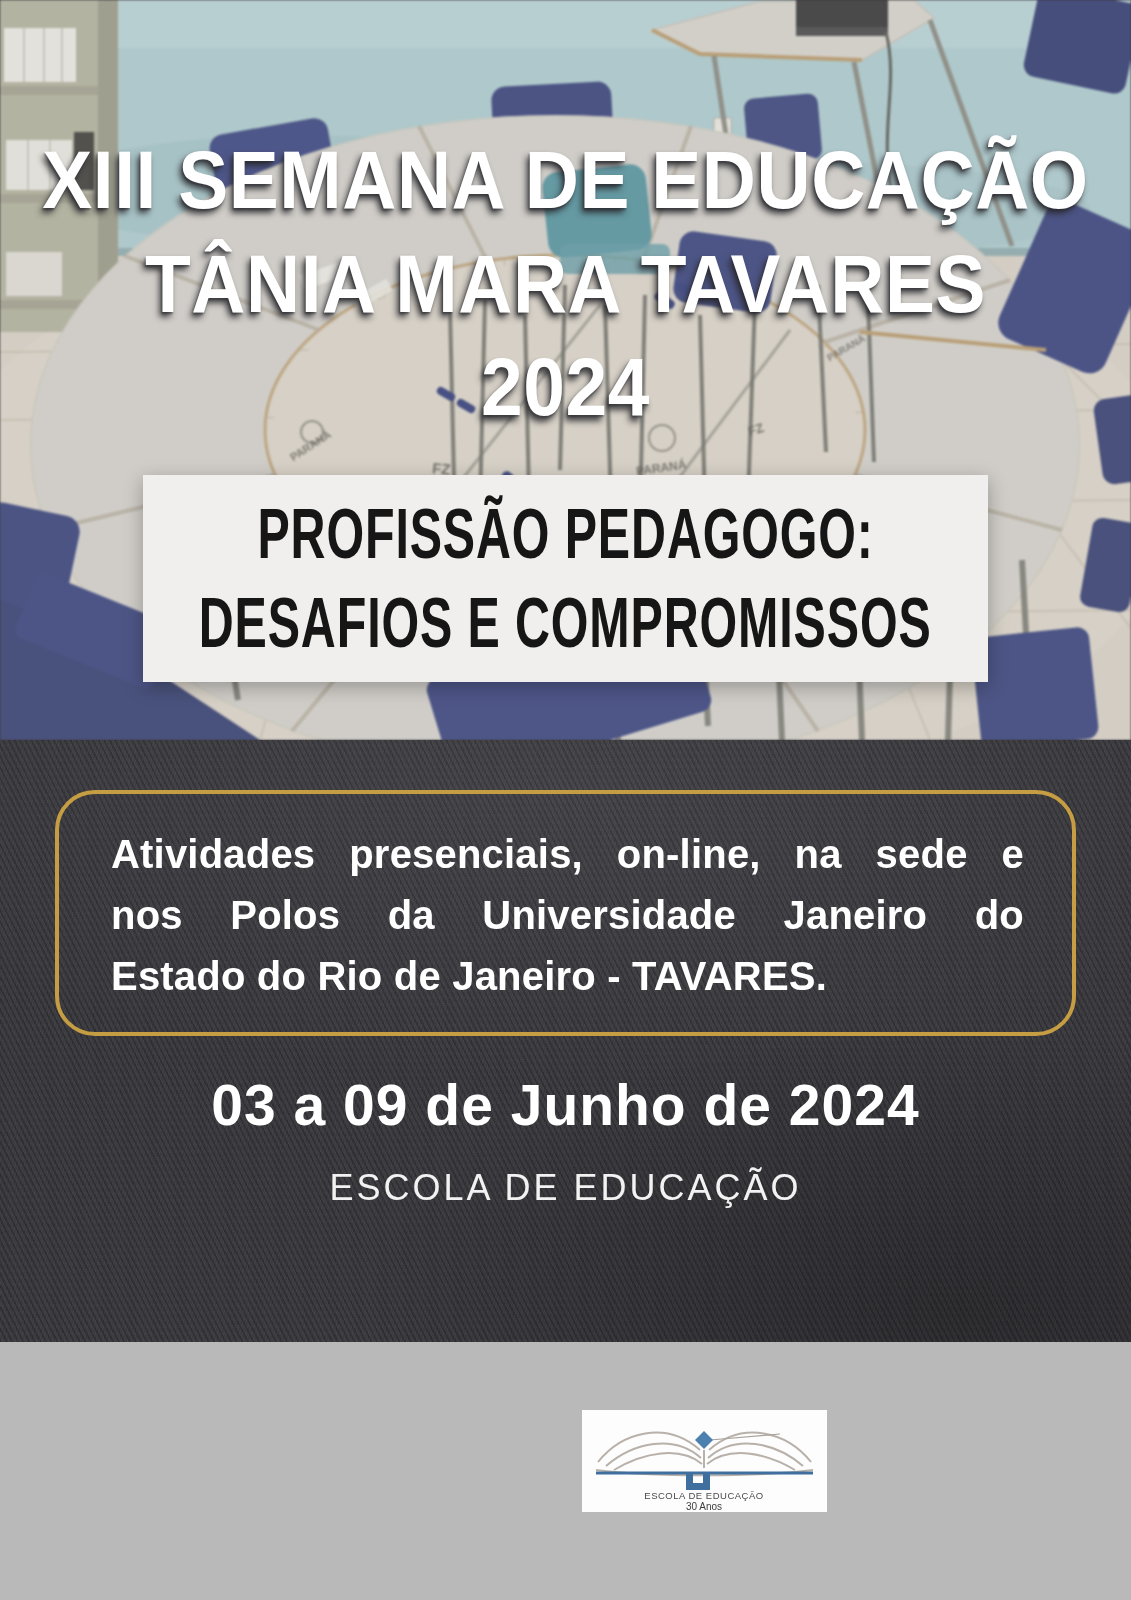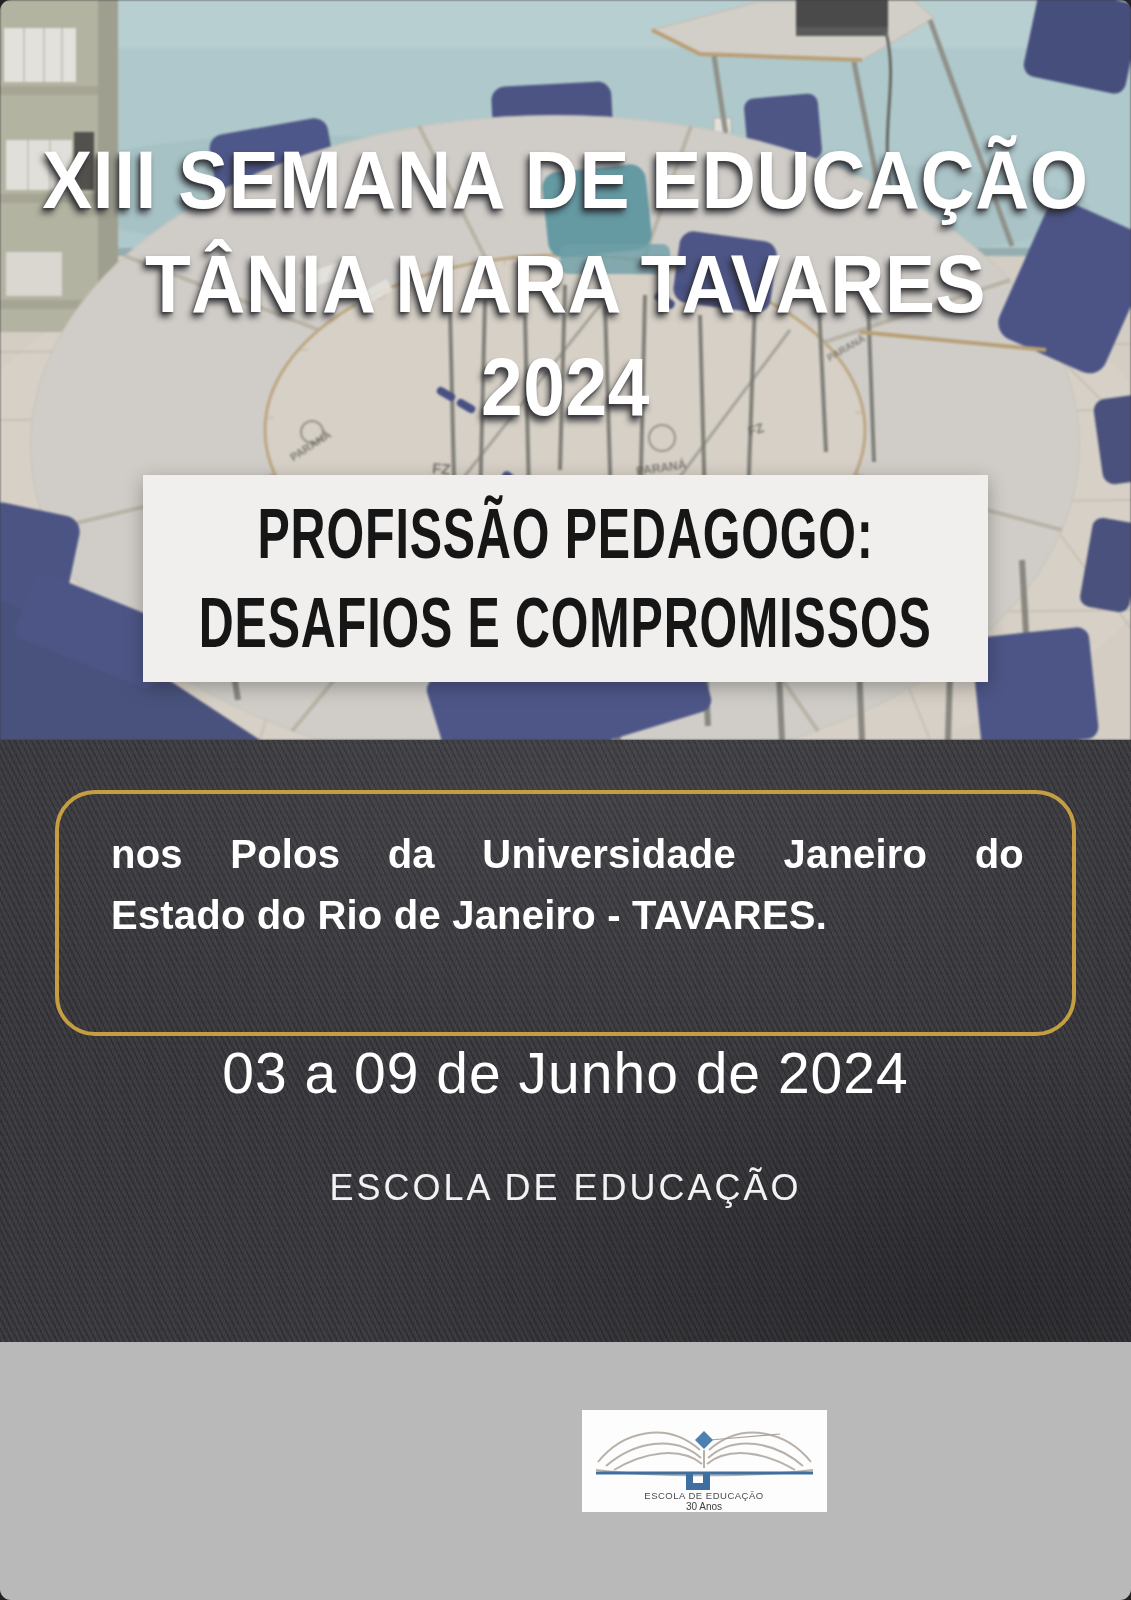--- a/index.html
+++ b/index.html
@@ -1,20 +1,19 @@
 <!DOCTYPE html>
 <html><head>
 <meta charset="utf-8">
 <style>
   html,body{margin:0;padding:0;background:#222;}
   .poster{
     position:relative; width:1131px; height:1600px; margin:0 auto;
     overflow:hidden; font-family:"Liberation Sans",sans-serif;
     background:#3b3a3f;
-    border-radius:11px;
   }
   
   .photo-section{position:absolute;left:0;top:0;width:1131px;height:740px;overflow:hidden;}
   .photo-svg{position:absolute;left:0;top:0;width:100%;height:100%;
     filter:blur(1.1px) saturate(.8) contrast(.93) brightness(1.02);}
   .title-block{
     position:absolute;left:0;top:128px;width:100%;text-align:center;
     transform:scaleY(1.08);transform-origin:top center;z-index:3;
   }
   .title-line{
@@ -46,22 +45,22 @@
     position:absolute;left:55px;top:50px;width:1021px;height:246px;box-sizing:border-box;
     border:4px solid #c59d42;border-radius:40px;
     padding:30px 48px 0 52px;
   }
   .info-line{
     font-size:40px;font-weight:bold;color:#ffffff;line-height:61px;white-space:normal;
     text-align:left;letter-spacing:.2px;
   }
   .info-line.justify{text-align:justify;text-align-last:justify;}
   .date-line{
-    position:absolute;left:0;top:300px;width:100%;text-align:center;
-    font-size:57px;font-weight:normal;color:#ffffff;letter-spacing:1px;
+    position:absolute;left:0;top:332px;width:100%;text-align:center;
+    font-size:57px;font-weight:bold;color:#ffffff;letter-spacing:1px;
   }
   .venue-line{
     position:absolute;left:0;top:427px;width:100%;text-align:center;
     font-size:36px;font-weight:normal;color:#f2f2f2;letter-spacing:3px;
   }
   
   .footer-section{position:absolute;left:0;top:1342px;width:1131px;height:258px;background:#b9b9b9;}
   .unirio-logo{position:absolute;left:322px;top:54px;width:156px;height:152px;}
   .escola-logo{position:absolute;left:582px;top:68px;width:245px;height:102px;}
   .unirio-logo svg,.escola-logo svg{display:block;width:100%;height:100%;}
@@ -244,20 +243,21 @@
     </div>
 
     <div class="theme-box">
       <div class="theme-line">PROFISSÃO PEDAGOGO:</div>
       <div class="theme-line">DESAFIOS E COMPROMISSOS</div>
     </div>
   </section>
 
   <section class="dark-section">
     <div class="info-box">
+      <div class="info-line justify">Atividades presenciais, on-line, na sede e</div>
       <div class="info-line justify">nos Polos da Universidade Janeiro do</div>
       <div class="info-line">Estado do Rio de Janeiro - TAVARES.</div>
     </div>
     <div class="date-line">03 a 09 de Junho de 2024</div>
     <div class="venue-line">ESCOLA DE EDUCAÇÃO</div>
   </section>
 
   <footer class="footer-section">
     <div class="escola-logo">
       <svg viewBox="0 0 245 102">

